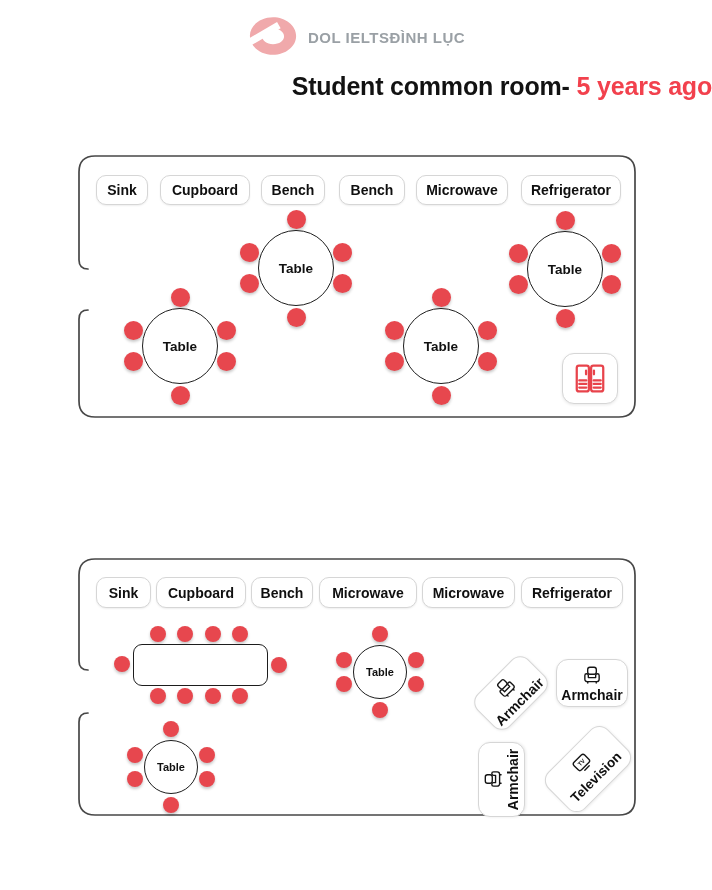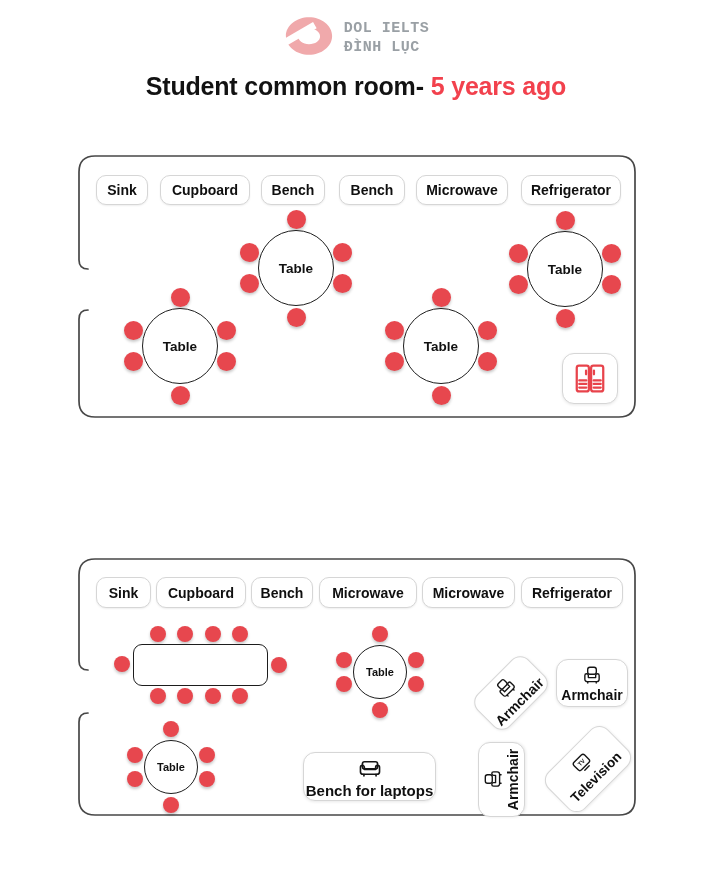--- a/index.html
+++ b/index.html
@@ -1,22 +1,22 @@
 <!DOCTYPE html>
 <html><head>
 <meta charset="utf-8">
 <style>
   html,body{margin:0;padding:0;background:#fff;}
   body{font-family:"Liberation Sans","DejaVu Sans",sans-serif;}
   .page{position:relative;width:712px;height:890px;background:#fff;overflow:hidden;}
 
   .logo{position:absolute;top:14px;left:0;right:0;display:flex;justify-content:center;align-items:center;gap:9px;}
-  .logo-text{display:flex;flex-direction:column;font-weight:700;font-size:15px;letter-spacing:.5px;line-height:1.22;font-family:Liberation Mono, monospace;}
+  .logo-text{display:flex;flex-direction:row;font-weight:700;font-size:15px;letter-spacing:.5px;line-height:1.22;}
 
-  .title{position:absolute;left:0;right:0;margin:0;text-align:center;font-size:25px;font-weight:800;color:#121212;letter-spacing:-.2px;}
+  .title{position:absolute;left:0;right:0;margin:0;text-align:right;font-size:25px;font-weight:800;color:#121212;letter-spacing:-.2px;}
   .title .red{margin-left:7px;}
 
   .room{position:absolute;}
   .room svg.walls{position:absolute;left:0;top:0;}
 
   .chip{position:absolute;display:flex;align-items:center;justify-content:center;background:#fff;
         border:1px solid #d6d6d6;border-radius:10px;font-size:14px;font-weight:600;color:#0f0f0f;
         box-shadow:0 1px 2px rgba(0,0,0,.07);box-sizing:border-box;}
 
   .round-table{position:absolute;border:1.4px solid #1d1d1d;border-radius:50%;background:#fff;
@@ -161,30 +161,20 @@
       <div class="card column" style="left: 386px; top: 198px; width: 75px; height: 47px; transform: rotate(-90deg);">
         <span class="ico">
           <svg width="22" height="22" viewBox="0 0 24 24" fill="none" stroke="#151515" stroke-width="1.5" stroke-linecap="round" stroke-linejoin="round">
     <rect x="7.3" y="3.6" width="9.4" height="7.6" rx="2.4"></rect>
     <path d="M4.2 12.6a1.9 1.9 0 0 1 3.8 0v2.2h8v-2.2a1.9 1.9 0 0 1 3.8 0v4a2.6 2.6 0 0 1-2.6 2.6H6.8a2.6 2.6 0 0 1-2.6-2.6Z"></path>
     <path d="M7.4 19.4v1.4M16.6 19.4v1.4"></path>
           </svg>
         </span>
         <span class="lbl">Armchair</span>
       </div>
-      <div class="card column" style="left: 225px; top: 194px; width: 133px; height: 49px;">
-        <span class="ico">
-          <svg width="26" height="26" viewBox="0 0 24 24" fill="none" stroke="#151515" stroke-width="1.5" stroke-linecap="round" stroke-linejoin="round">
-    <rect x="5" y="6.2" width="14" height="6.6" rx="2"></rect>
-    <path d="M3.2 11.4a1.8 1.8 0 0 1 3.6 0v2h10.4v-2a1.8 1.8 0 0 1 3.6 0v4a2.4 2.4 0 0 1-2.4 2.4H5.6a2.4 2.4 0 0 1-2.4-2.4Z"></path>
-    <path d="M6.4 17.9v1.4M17.6 17.9v1.4"></path>
-          </svg>
-        </span>
-        <span class="lbl" style="font-size: 15px;">Bench for laptops</span>
-      </div>
       <div class="card column" style="left: 468px; top: 185px; width: 84px; height: 52px; transform: rotate(-45deg);">
         <span class="ico">
           <svg width="22" height="22" viewBox="0 0 24 24" fill="none" stroke="#151515" stroke-width="1.5" stroke-linecap="round" stroke-linejoin="round">
     <rect x="3.8" y="4.8" width="16.4" height="11.6" rx="2.6"></rect>
     <text x="12" y="12.9" font-size="6.4" font-weight="700" text-anchor="middle" fill="#151515" stroke="none" font-family="inherit">TV</text>
     <path d="M8.6 19.2h6.8"></path>
           </svg>
         </span>
         <span class="lbl" style="font-size: 13.5px;">Television</span>
       </div>

